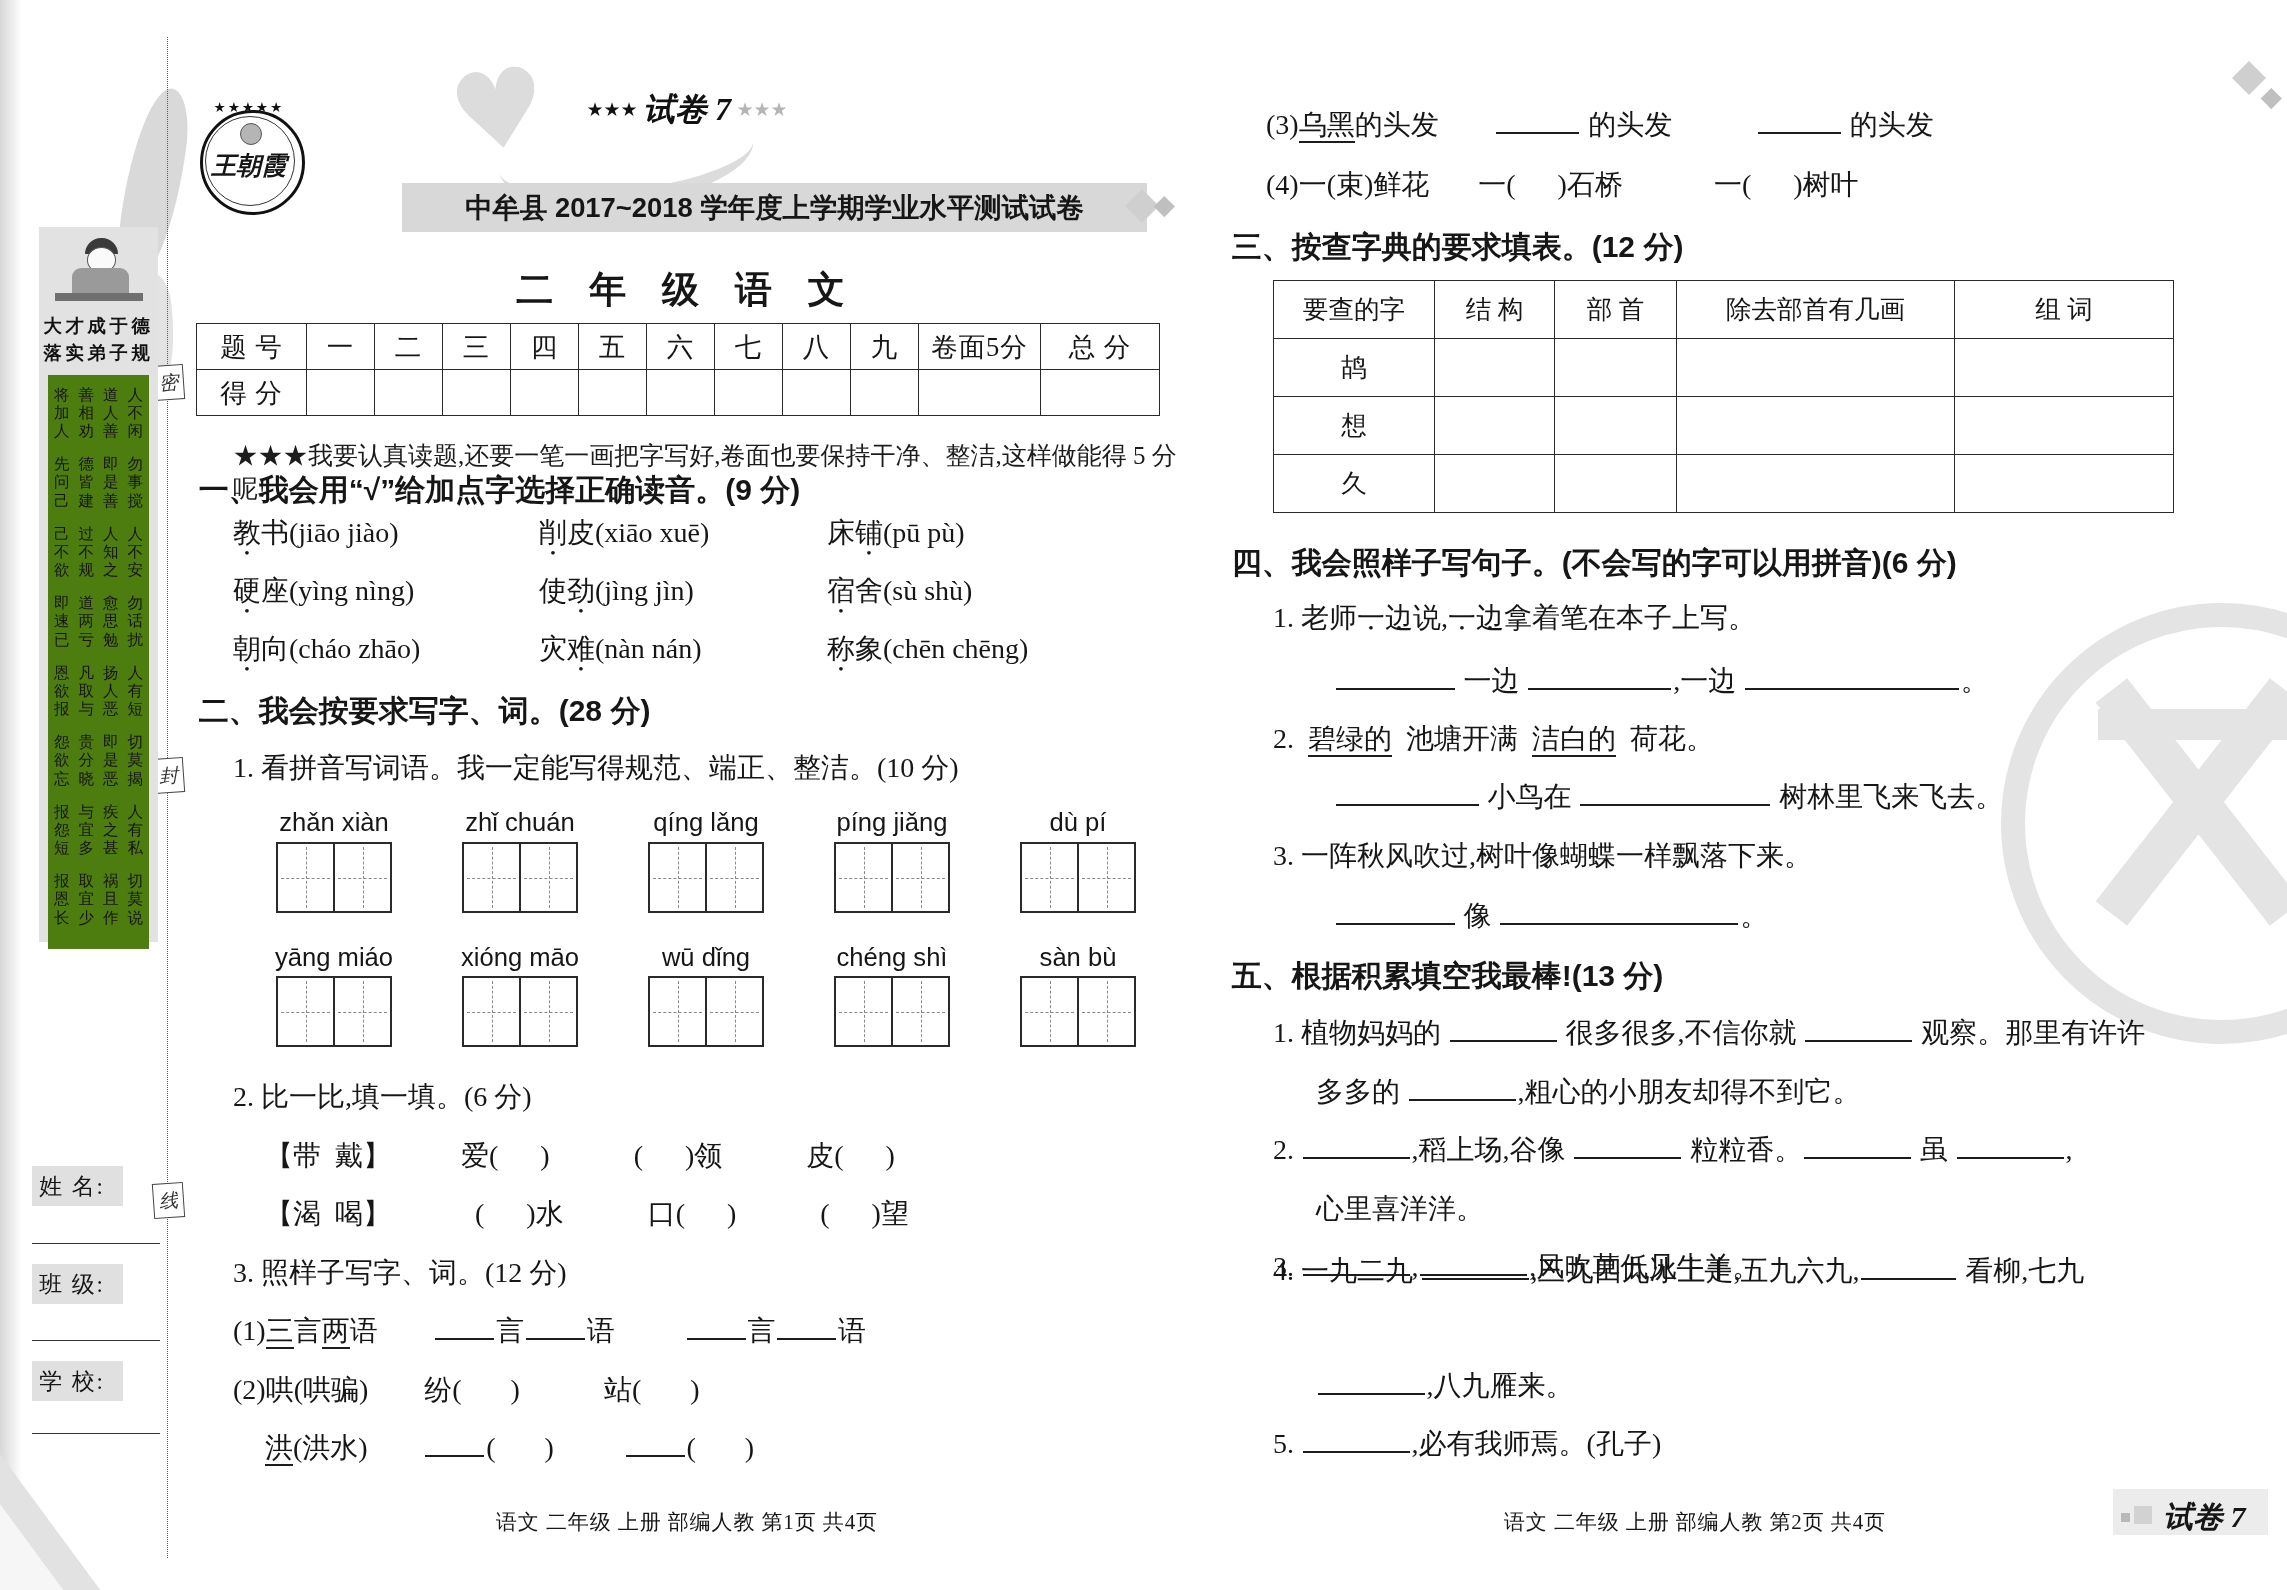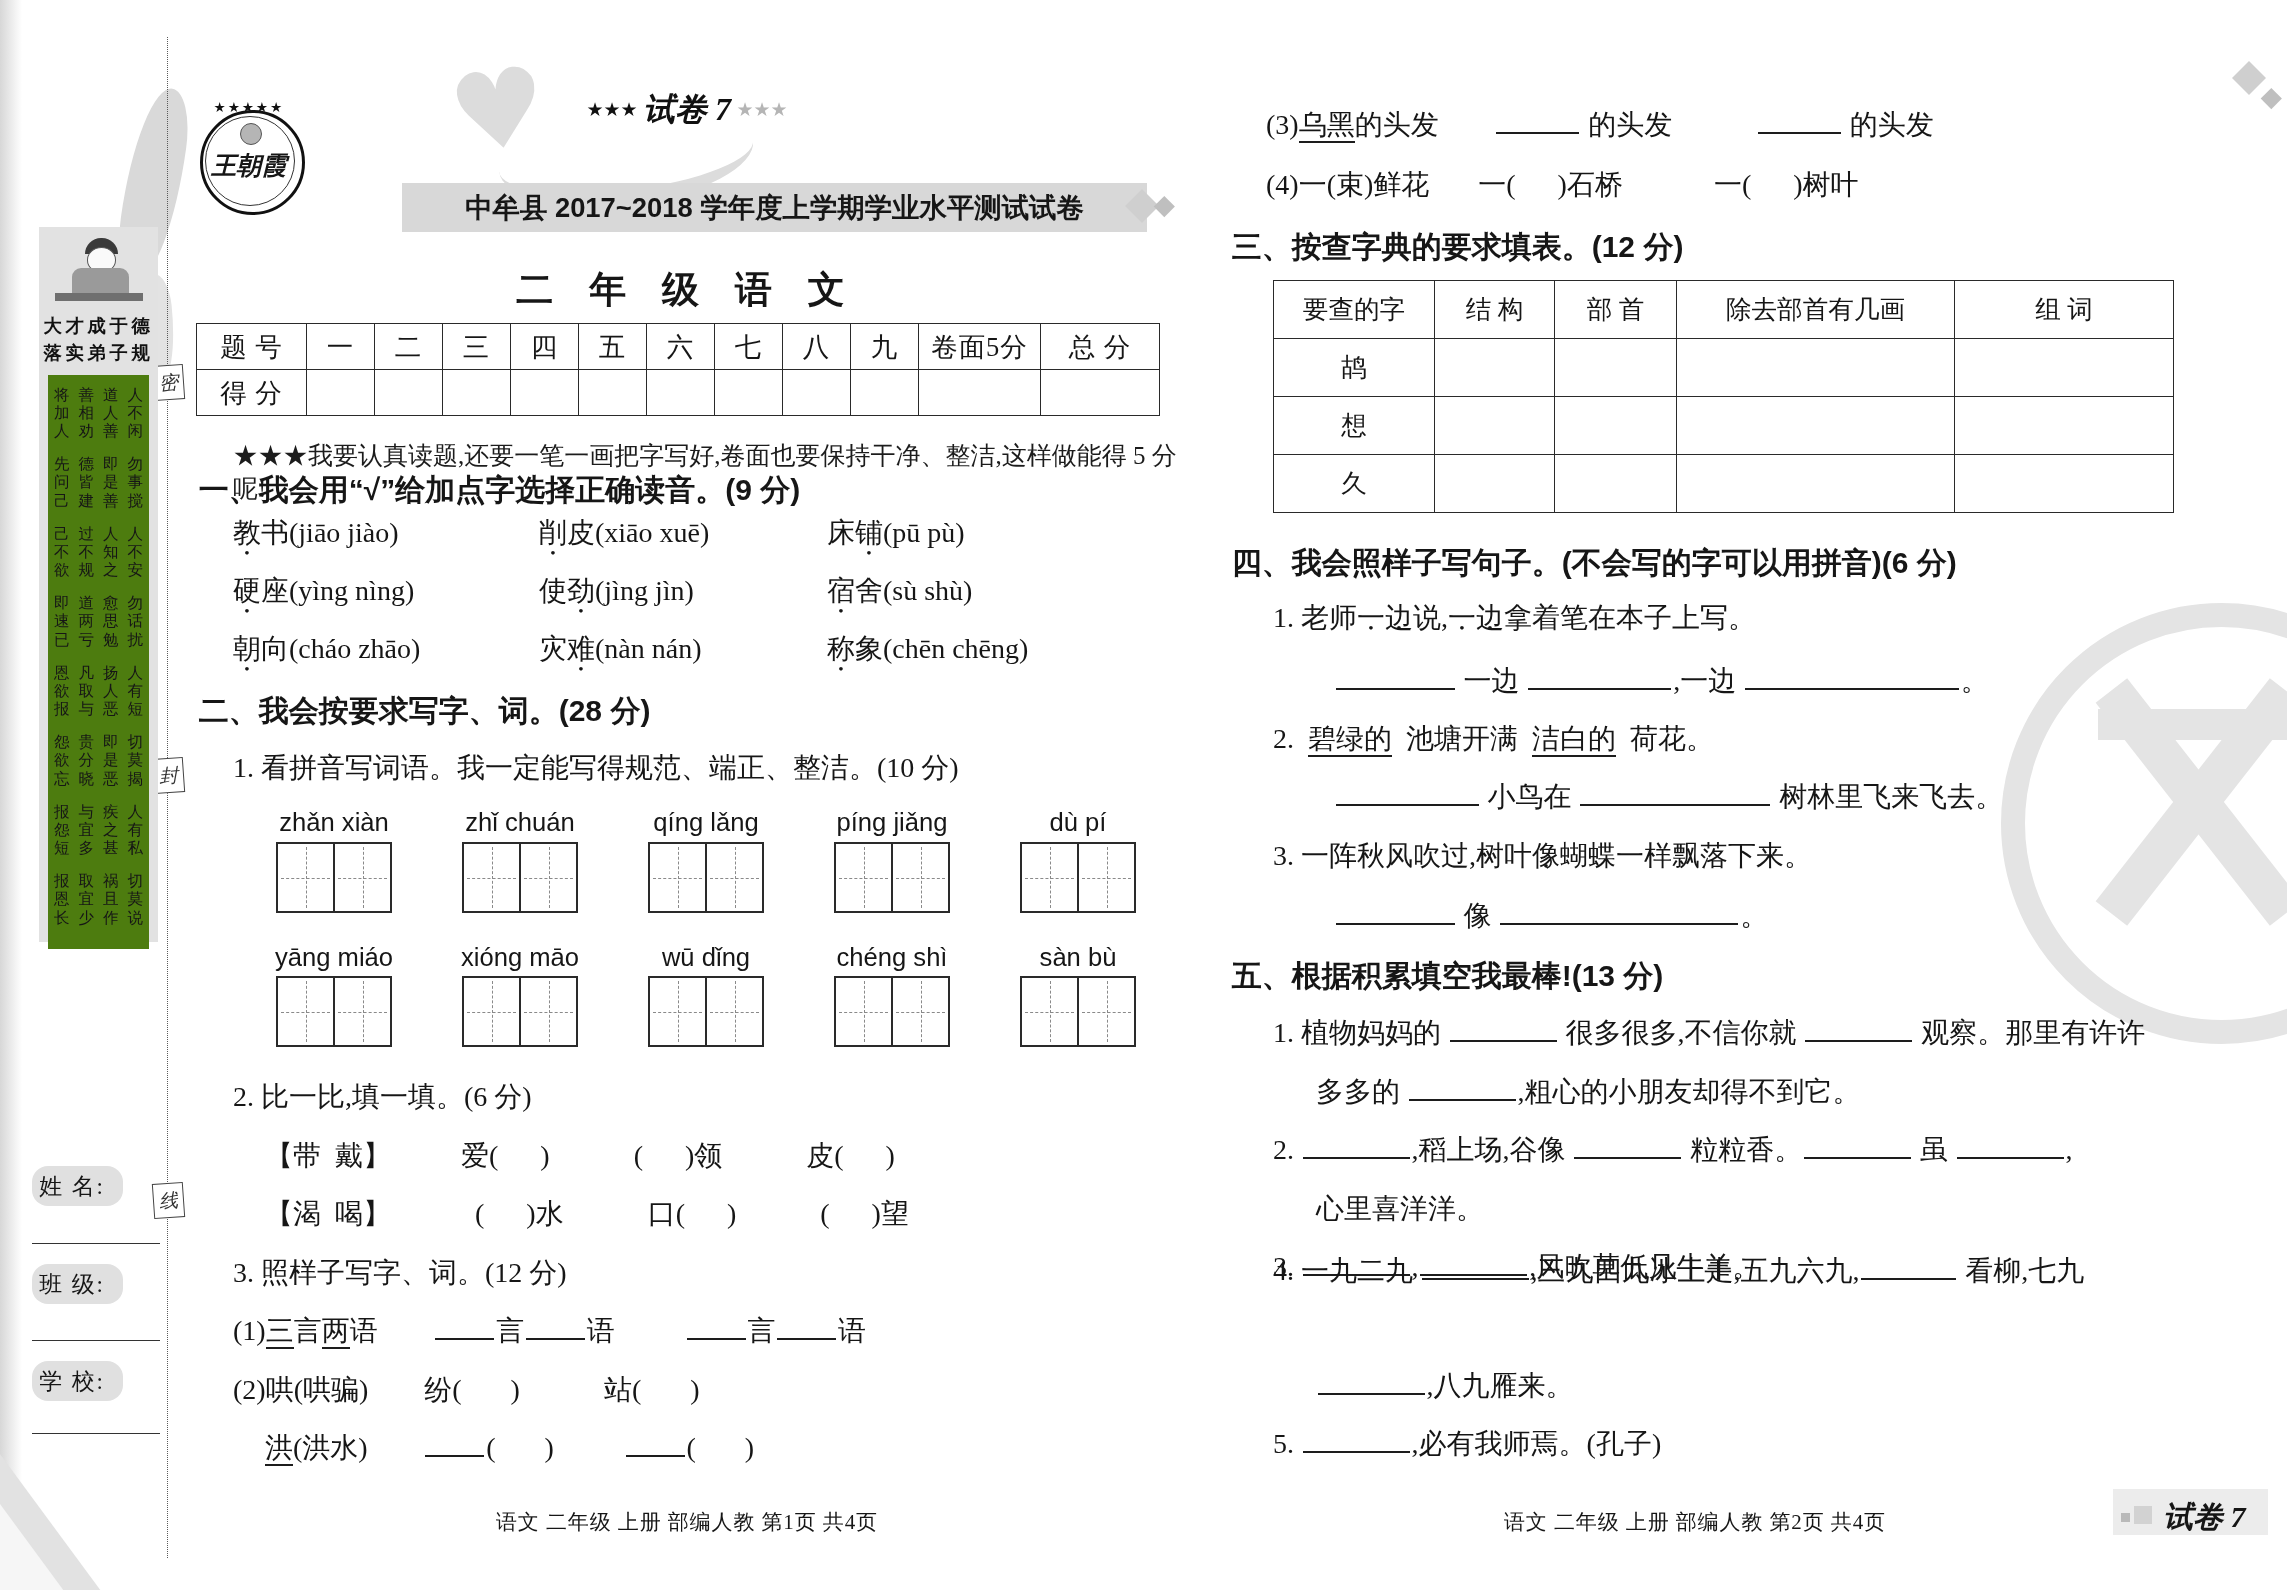--- a/index.html
+++ b/index.html
@@ -48,21 +48,21 @@
     border:1.4px solid #555;border-radius:50%;}
   .illus .body{position:absolute;left:33px;top:35px;width:57px;height:29px;background:#9a9a9a;
     border-radius:9.1px 9.1px 3.7px 3.7px;}
   .illus .desk{position:absolute;left:16.4px;top:60px;width:88px;height:8.2px;background:#6f6f6f;}
   .slogan{font-weight:bold;font-size:18.3px;letter-spacing:3.7px;text-align:center;line-height:27.4px;color:#111;}
   .verse-box{background:#4d7c0f;margin:7.3px auto 0;width:101px;box-sizing:border-box;
     padding:11px 3.7px 7.3px;}
   .verse-group{display:flex;justify-content:center;gap:8.2px;margin-bottom:14.6px;}
   .vcol{display:inline-block;width:16.4px;font-size:15.5px;line-height:18.3px;word-break:break-all;text-align:center;}
   .field-label{position:absolute;left:32px;width:84px;background:#e0e0e0;font-size:23px;
-    padding:4.6px 0 4.6px 7.3px;letter-spacing:1.8px;border-radius:16px;}
+    padding:4.6px 0 4.6px 7.3px;letter-spacing:1.8px;}
   .field-line{position:absolute;left:32px;width:128px;border-bottom:1.8px solid #333;}
   
   .pageL{position:absolute;left:196px;top:0;width:982px;height:1591px;}
   .pageR{position:absolute;left:1229px;top:0;width:1037px;height:1591px;}
   .ln{position:absolute;font-size:28px;line-height:37px;white-space:pre-wrap;}
   .sec-title{position:absolute;font-family:"Liberation Sans","DejaVu Sans",sans-serif;
     font-weight:bold;font-size:30px;white-space:pre-wrap;}
   .stars-line{position:absolute;width:100%;text-align:center;font-size:19px;color:#111;}
   .stars-line .gray{color:#b5b5b5;}
   .stars-line .paper{font-size:32px;font-weight:bold;font-style:italic;vertical-align:-3.7px;

